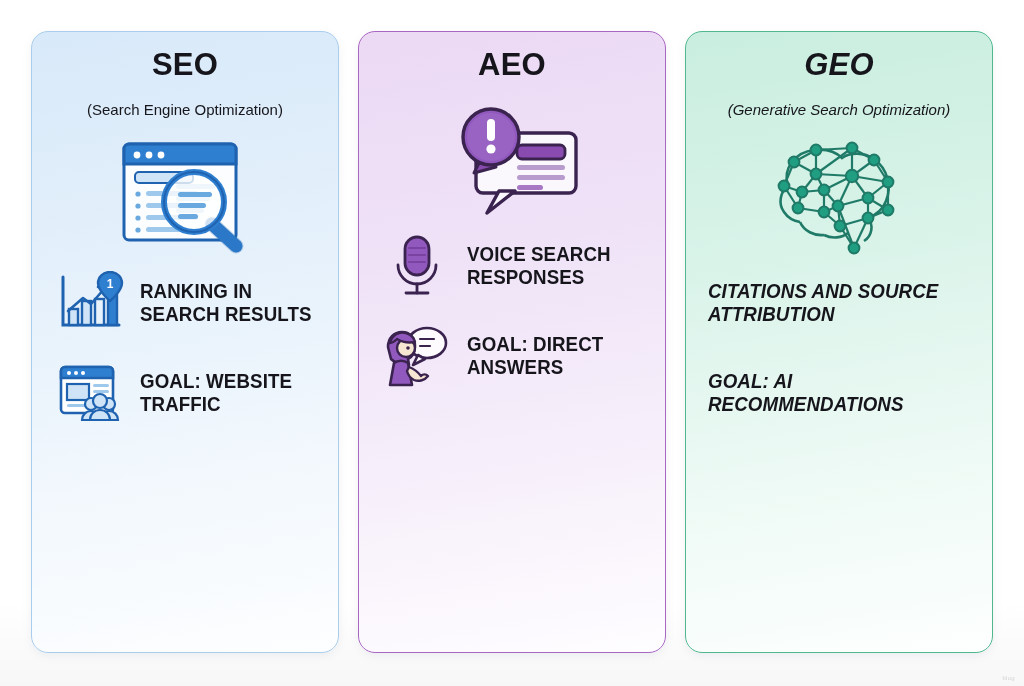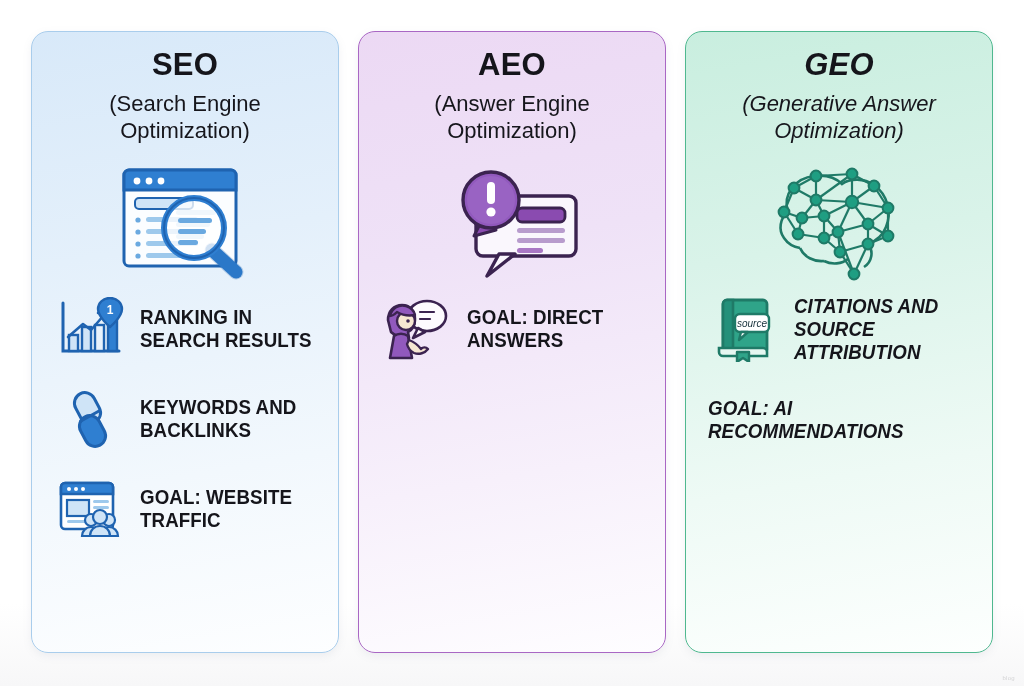--- a/index.html
+++ b/index.html
@@ -54,22 +54,22 @@
   .card-title {
     margin-top: 17px;
     font-size: 31px;
     font-weight: 700;
     color: #15151b;
     letter-spacing: 0.2px;
     line-height: 1.05;
     text-align: center;
   }
   .card-sub {
-    margin-top: 8px;
-    font-size: 22px;
+    margin-top: 19px;
+    font-size: 15px;
     font-weight: 400;
     color: #16161c;
     line-height: 1.25;
     text-align: center;
     max-width: 270px;
   }
 
   .hero {
     margin-top: 16px;
     height: 120px;
@@ -179,32 +179,20 @@
               <rect x="53" y="20" width="9" height="34" fill="#2f7fd1" stroke="#1f63b0" stroke-width="2.4"></rect>
               <path d="M13 40 L28 27 L36 33 L49 18" stroke="#1f63b0" stroke-width="2.6" fill="none" stroke-linecap="round" stroke-linejoin="round"></path>
               <path d="M43 16 h8 v8" stroke="#1f63b0" stroke-width="2.6" fill="none" stroke-linecap="round" stroke-linejoin="round"></path>
               <path d="M55 1c-7 0-12 5-12 11 0 8 12 18 12 18s12-10 12-18c0-6-5-11-12-11z" fill="#2f7fd1" stroke="#1f63b0" stroke-width="2.4"></path>
               <text x="55" y="17" text-anchor="middle" font-family="Liberation Sans, sans-serif" font-size="12" font-weight="700" fill="#ffffff">1</text>
             </svg>
           </span>
           <span class="item-label">RANKING IN SEARCH RESULTS</span>
         </div>
 
-        <div class="item">
-          <span class="item-icon">
-            <svg width="64" height="64" viewBox="0 0 64 64">
-              <g stroke="#1f63b0" stroke-width="3" fill="#cfe4f7">
-                <rect x="19" y="5" width="21" height="32" rx="10.5" transform="rotate(-28 29.5 21)"></rect>
-                <rect x="24" y="28" width="21" height="32" rx="10.5" transform="rotate(-28 34.5 44)" fill="#2f7fd1"></rect>
-              </g>
-              <line x1="23" y1="34" x2="41" y2="24" stroke="#1f63b0" stroke-width="3" stroke-linecap="round"></line>
-            </svg>
-          </span>
-          <span class="item-label">KEYWORDS AND BACKLINKS</span>
-        </div>
 
         <div class="item">
           <span class="item-icon">
             <svg width="70" height="62" viewBox="0 0 70 62">
               <rect x="6" y="5" width="52" height="46" rx="4" fill="#ffffff" stroke="#1f63b0" stroke-width="2.6"></rect>
               <path d="M6 9a4 4 0 0 1 4-4h44a4 4 0 0 1 4 4v7H6z" fill="#2f7fd1" stroke="#1f63b0" stroke-width="2.6"></path>
               <circle cx="14" cy="11" r="2" fill="#fff"></circle>
                 <circle cx="21" cy="11" r="2" fill="#fff"></circle>
                 <circle cx="28" cy="11" r="2" fill="#fff"></circle>
               <rect x="12" y="22" width="22" height="16" fill="#cfe4f7" stroke="#1f63b0" stroke-width="2.2"></rect>
@@ -224,21 +212,20 @@
               </g>
             </svg>
           </span>
           <span class="item-label">GOAL: WEBSITE TRAFFIC</span>
         </div>
       </div>
     </div>
 
     <div class="card aeo">
       <div class="card-title">AEO</div>
-      <div class="card-sub">(Answer Engine Optimization)</div>
 
       <div class="hero">
         <svg width="150" height="118" viewBox="0 0 150 118">
           <path d="M46 34h86a7 7 0 0 1 7 7v46a7 7 0 0 1-7 7H46a7 7 0 0 1-7-7V41a7 7 0 0 1 7-7z" fill="#faf7fd" stroke="#3b2350" stroke-width="3.4"></path>
           <path d="M62 92l-12 22 28-22z" fill="#faf7fd" stroke="#3b2350" stroke-width="3.4" stroke-linejoin="round"></path>
           <rect x="80" y="46" width="48" height="14" rx="5" fill="#8a4bb0" stroke="#3b2350" stroke-width="2.8"></rect>
           <g>
             <rect x="80" y="66" width="48" height="5" rx="2.5" fill="#b89ccd"></rect>
             <rect x="80" y="76" width="48" height="5" rx="2.5" fill="#b89ccd"></rect>
             <rect x="80" y="86" width="26" height="5" rx="2.5" fill="#a978c4"></rect>
@@ -246,20 +233,36 @@
           <path d="M45 58l-8 16 22-6z" fill="#8a4bb0" stroke="#3b2350" stroke-width="3" stroke-linejoin="round"></path>
           <circle cx="54" cy="38" r="28" fill="#9159bd" stroke="#3b2350" stroke-width="3.4"></circle>
           <circle cx="54" cy="38" r="24" fill="#a06bc9" opacity="0.55"></circle>
           <rect x="50" y="20" width="8" height="22" rx="4" fill="#ffffff"></rect>
           <circle cx="54" cy="50" r="4.6" fill="#ffffff"></circle>
         </svg>
       </div>
 
       <div class="items">
 
+        <div class="item">
+          <span class="item-icon">
+            <svg width="58" height="66" viewBox="0 0 58 66">
+              <rect x="17" y="4" width="24" height="38" rx="12" fill="#9159bd" stroke="#3b2350" stroke-width="2.8"></rect>
+              <g stroke="#7a43a2" stroke-width="2.2" stroke-linecap="round">
+                <line x1="21" y1="15" x2="37" y2="15"></line>
+                <line x1="21" y1="22" x2="37" y2="22"></line>
+                <line x1="21" y1="29" x2="37" y2="29"></line>
+              </g>
+              <path d="M10 32a19 19 0 0 0 38 0" fill="none" stroke="#3b2350" stroke-width="2.8" stroke-linecap="round"></path>
+              <line x1="29" y1="51" x2="29" y2="60" stroke="#3b2350" stroke-width="2.8" stroke-linecap="round"></line>
+              <line x1="18" y1="60" x2="40" y2="60" stroke="#3b2350" stroke-width="2.8" stroke-linecap="round"></line>
+            </svg>
+          </span>
+          <span class="item-label">VOICE SEARCH RESPONSES</span>
+        </div>
 
         <div class="item">
           <span class="item-icon">
             <svg width="70" height="66" viewBox="0 0 70 66">
               <ellipse cx="45" cy="20" rx="19" ry="15" fill="#fdfbfe" stroke="#3b2350" stroke-width="2.6"></ellipse>
               <path d="M36 32l-5 10 12-6z" fill="#fdfbfe" stroke="#3b2350" stroke-width="2.6" stroke-linejoin="round"></path>
               <g stroke="#3b2350" stroke-width="2.2" stroke-linecap="round">
                 <line x1="38" y1="16" x2="52" y2="16"></line>
                 <line x1="38" y1="23" x2="48" y2="23"></line>
               </g>
@@ -271,21 +274,21 @@
               <path d="M27 44c5 2 9 5 12 9 2-2 5-2 7 0-3 4-9 6-14 4-4-2-6-5-7-9z" fill="#f6e7d2" stroke="#3b2350" stroke-width="2.4" stroke-linejoin="round"></path>
             </svg>
           </span>
           <span class="item-label">GOAL: DIRECT ANSWERS</span>
         </div>
       </div>
     </div>
 
     <div class="card geo">
       <div class="card-title">GEO</div>
-      <div class="card-sub">(Generative Answer Optimization)</div>
+      <div class="card-sub">(Generative Search Optimization)</div>
 
       <div class="hero">
         <svg width="170" height="122" viewBox="0 0 170 122">
           <g stroke="#1f7a67" stroke-width="2.6" fill="none">
             <path d="M34 52c-6-18 8-34 26-36 12-1.5 22 2 28 8 8-6 22-6 32 1 14 10 18 28 12 42-3 8-10 14-18 17"></path>
             <path d="M34 52c-8 6-10 18-4 26 4 6 10 9 16 10"></path>
             <path d="M46 88c4 9 14 14 24 13"></path>
             <path d="M70 101c8 4 18 3 24-2"></path>
             <path d="M114 84c6 7 4 18-4 23"></path>
           </g>
@@ -347,31 +350,20 @@
               <circle cx="114" cy="84" r="5.4"></circle>
             <circle cx="134" cy="76" r="5.4"></circle>
               <circle cx="100" cy="114" r="5.4"></circle>
           </g>
         </svg>
       </div>
 
       <div class="items">
 
         <div class="item">
-          <span class="item-icon">
-            <svg width="62" height="66" viewBox="0 0 62 66">
-              <path d="M10 8a4 4 0 0 1 4-4h36a4 4 0 0 1 4 4v46a4 4 0 0 1-4 4H14a4 4 0 0 1-4-4z" fill="#2fa489" stroke="#1f7a67" stroke-width="2.8"></path>
-              <path d="M10 8a4 4 0 0 1 4-4h6v54h-6a4 4 0 0 1-4-4z" fill="#24907a" stroke="#1f7a67" stroke-width="2.6"></path>
-              <path d="M6 52h44a4 4 0 0 1 4 4v4H10a4 4 0 0 1-4-4z" fill="#e6f7f1" stroke="#1f7a67" stroke-width="2.6"></path>
-              <path d="M24 56h12v10l-6-4-6 4z" fill="#2fa489" stroke="#1f7a67" stroke-width="2.4" stroke-linejoin="round"></path>
-              <rect x="22" y="18" width="34" height="18" rx="5" fill="#ffffff" stroke="#1f7a67" stroke-width="2.4"></rect>
-              <path d="M28 36l-2 8 9-8z" fill="#ffffff" stroke="#1f7a67" stroke-width="2.4" stroke-linejoin="round"></path>
-              <text x="39" y="31" text-anchor="middle" font-family="Liberation Sans, sans-serif" font-size="10" font-weight="400" fill="#16303a">source</text>
-            </svg>
-          </span>
           <span class="item-label">CITATIONS AND SOURCE ATTRIBUTION</span>
         </div>
 
         <div class="item">
           <span class="item-label">GOAL: AI RECOMMENDATIONS</span>
         </div>
       </div>
     </div>
 
   </div>

